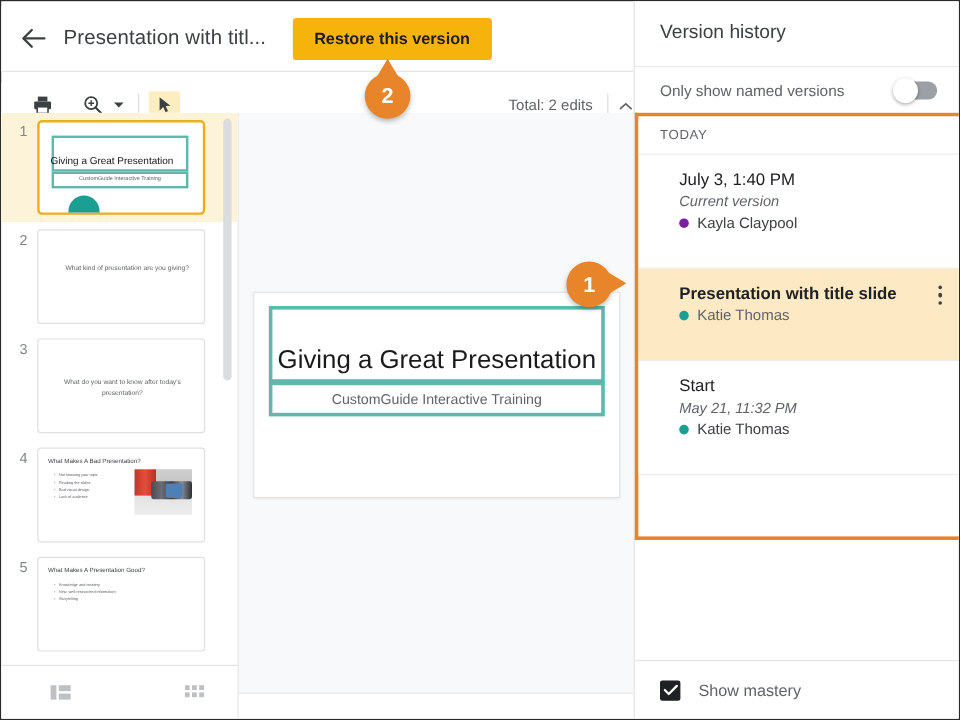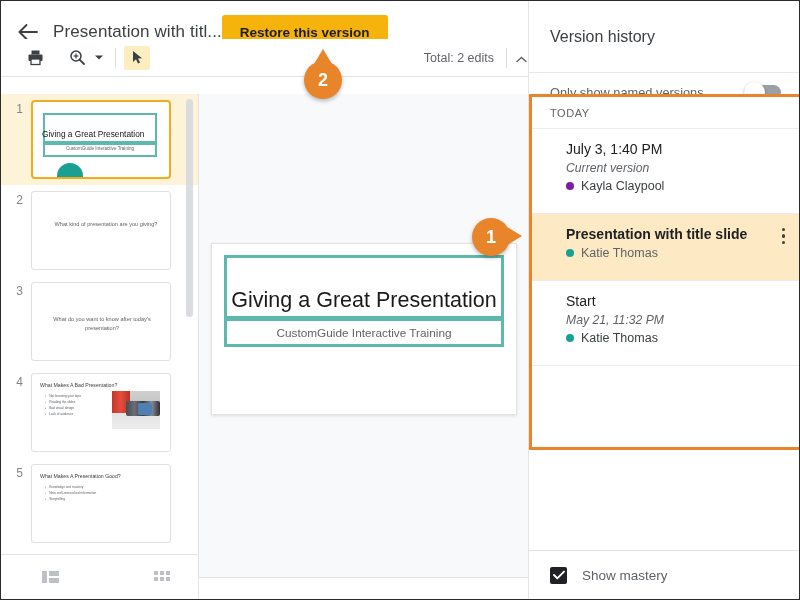--- a/index.html
+++ b/index.html
@@ -40,37 +40,38 @@
     cursor: pointer;
   }
   .doc-title {
     margin-left: 12px;
     font-size: 17px;
     color: #3c4043;
     letter-spacing: .1px;
     white-space: nowrap;
   }
   .restore-btn {
+    margin-left: 22px;
     background: #f5b30c;
     color: #1d1d1d;
     font-size: 13.5px;
     font-weight: bold;
     border: none;
     border-radius: 3px;
     padding: 0 18px;
     height: 35px;
     line-height: 35px;
     cursor: pointer;
     font-family: "Liberation Sans", sans-serif;
   }
 
   
   .toolbar {
     position: absolute;
-    left: 0; top: 38px;
+    left: 0; top: 68px;
     width: 529px;
     height: 38px;
     background: #ffffff;
     border-bottom: 1px solid #e4e4e4;
     box-sizing: border-box;
     display: flex;
     align-items: center;
   }
   .tb-icon {
     width: 28px; height: 26px;
@@ -355,21 +356,21 @@
   .vh {
     position: absolute;
     right: 0; top: 0;
     width: 271px;
     height: 598px;
     background: #ffffff;
     box-sizing: border-box;
     border-left: 1px solid #e4e4e4;
   }
   .vh-header {
-    height: 72px;
+    height: 55px;
     display: flex;
     align-items: center;
     padding-left: 21px;
     box-sizing: border-box;
     border-bottom: 1px solid #e8e8e8;
     font-size: 16px;
     color: #3c4043;
   }
   .vh-toggle-row {
     height: 38px;
@@ -412,21 +413,21 @@
   }
   .vh-group {
     font-size: 11px;
     color: #5f6368;
     letter-spacing: .55px;
     padding: 10px 0 9px 18px;
     border-bottom: 1px solid #ececec;
     background: #ffffff;
   }
   .vh-item {
-    padding: 12px 14px 20px 34px;
+    padding: 12px 14px 30px 34px;
     border-bottom: 1px solid #ececec;
     position: relative;
     cursor: pointer;
     background: #ffffff;
   }
   .vh-item.highlighted {
     background: #fdeac4;
   }
   .vh-item-title {
     font-size: 14px;

